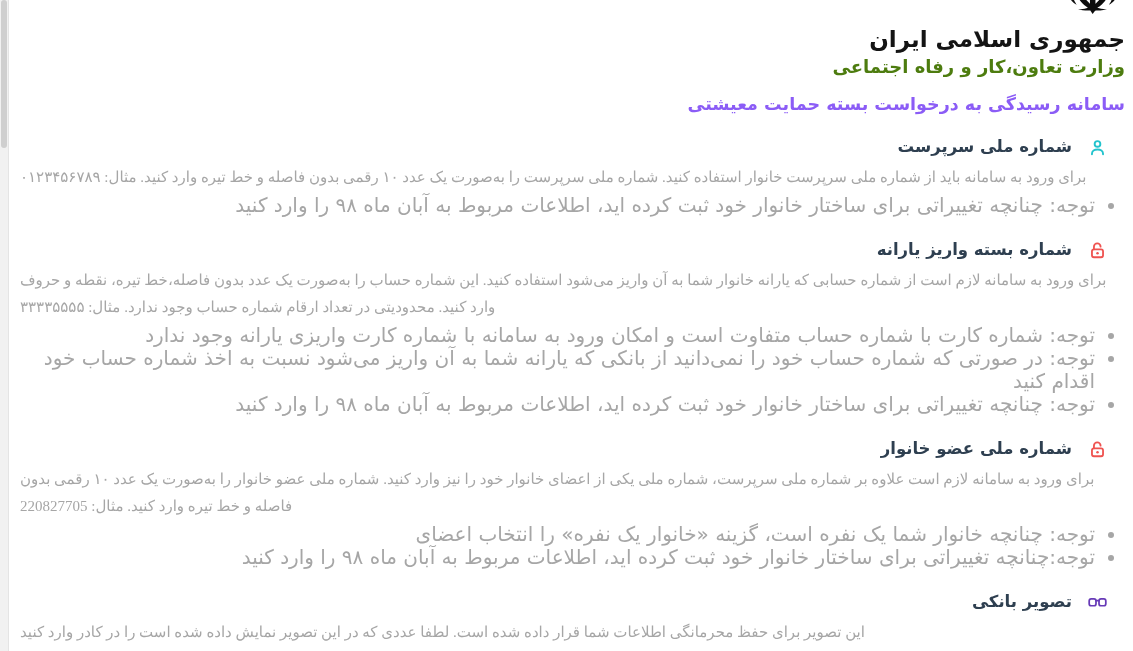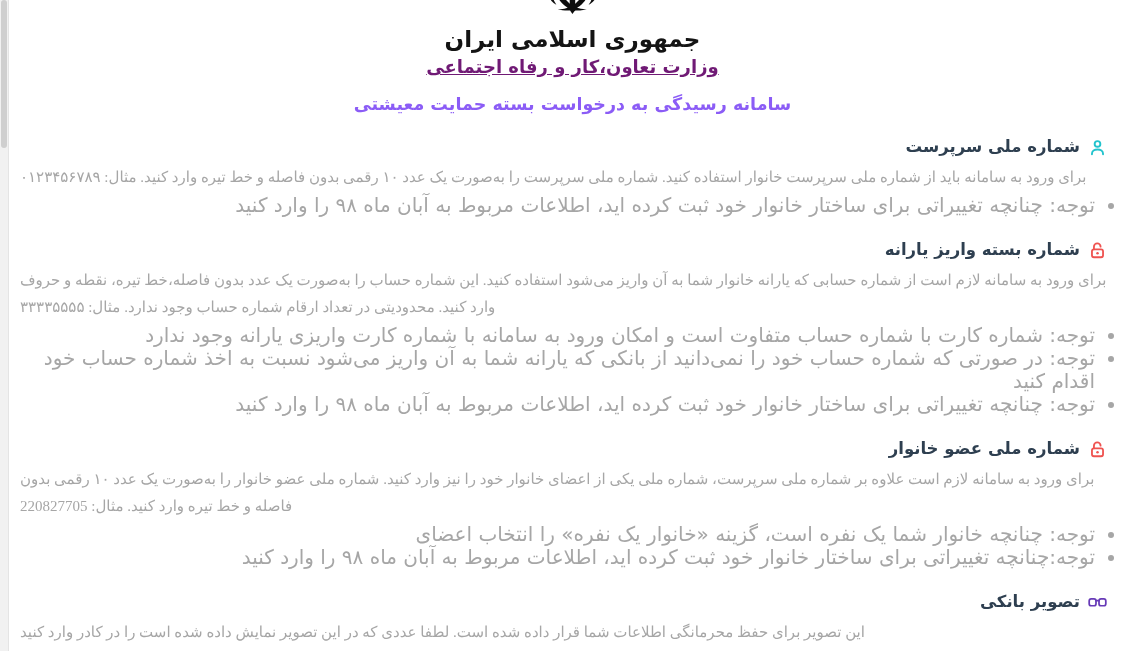--- a/index.html
+++ b/index.html
@@ -6,30 +6,30 @@
   body{
     width:1133px;height:651px;overflow:hidden;background:#ffffff;
     font-family:"DejaVu Sans",sans-serif;position:relative;
   }
   
   .scrollbar{position:absolute;left:0;top:0;bottom:0;width:8px;background:#f1f1f1;border-right:1px solid #e4e4e4;}
   .scrollbar .thumb{position:absolute;left:1px;top:0;width:6px;height:148px;background:#cfcfcf;border-radius:3px;}
 
   .page{margin-left:12px;padding:0 8px;}
 
-  .header{text-align:center;color:#111;}
+  .header{text-align:right;color:#111;}
   .emblem-clip{height:23px;overflow:hidden;}
   .emblem-glyph{display:block;font-size:72px;line-height:74px;margin-top:-48px;color:#0d0d0d;}
   .org-line1{font-size:23px;font-weight:700;line-height:30px;margin-top:1px;color:#141414;}
-  .org-line2{font-size:18px;font-weight:700;line-height:24px;margin-top:1px;color:#701a75;text-decoration:underline;}
+  .org-line2{font-size:18px;font-weight:700;line-height:24px;margin-top:1px;color:#4d7c0f;}
   .page-title{font-size:17.5px;font-weight:700;color:#8b5cf6;margin-top:13px;line-height:24px;}
 
   .sections{margin-top:20px;}
   .section{margin-bottom:22px;}
-  .section-head{display:flex;align-items:center;gap:8px;margin:0 18px 6px 0;text-align:center;}
+  .section-head{display:flex;align-items:center;gap:16px;margin:0 18px 6px 0;text-align:center;}
   .section-icon{display:inline-flex;width:19px;height:19px;flex:0 0 auto;}
   .section-icon svg{width:19px;height:19px;}
   .section-title{font-size:16.5px;font-weight:700;color:#2e3f50;line-height:22px;}
   .section-body{font-size:15px;color:#a6a6a6;line-height:27px;text-align:left;margin:0;font-family:Liberation Serif, serif;}
   .section-bullets{margin:3px 30px 0 0;padding:0;list-style:disc;color:#a6a6a6;}
   .section-bullets li{font-size:20px;line-height:23px;color:#a6a6a6;}
 </style>
 </head>
 <body>
 

